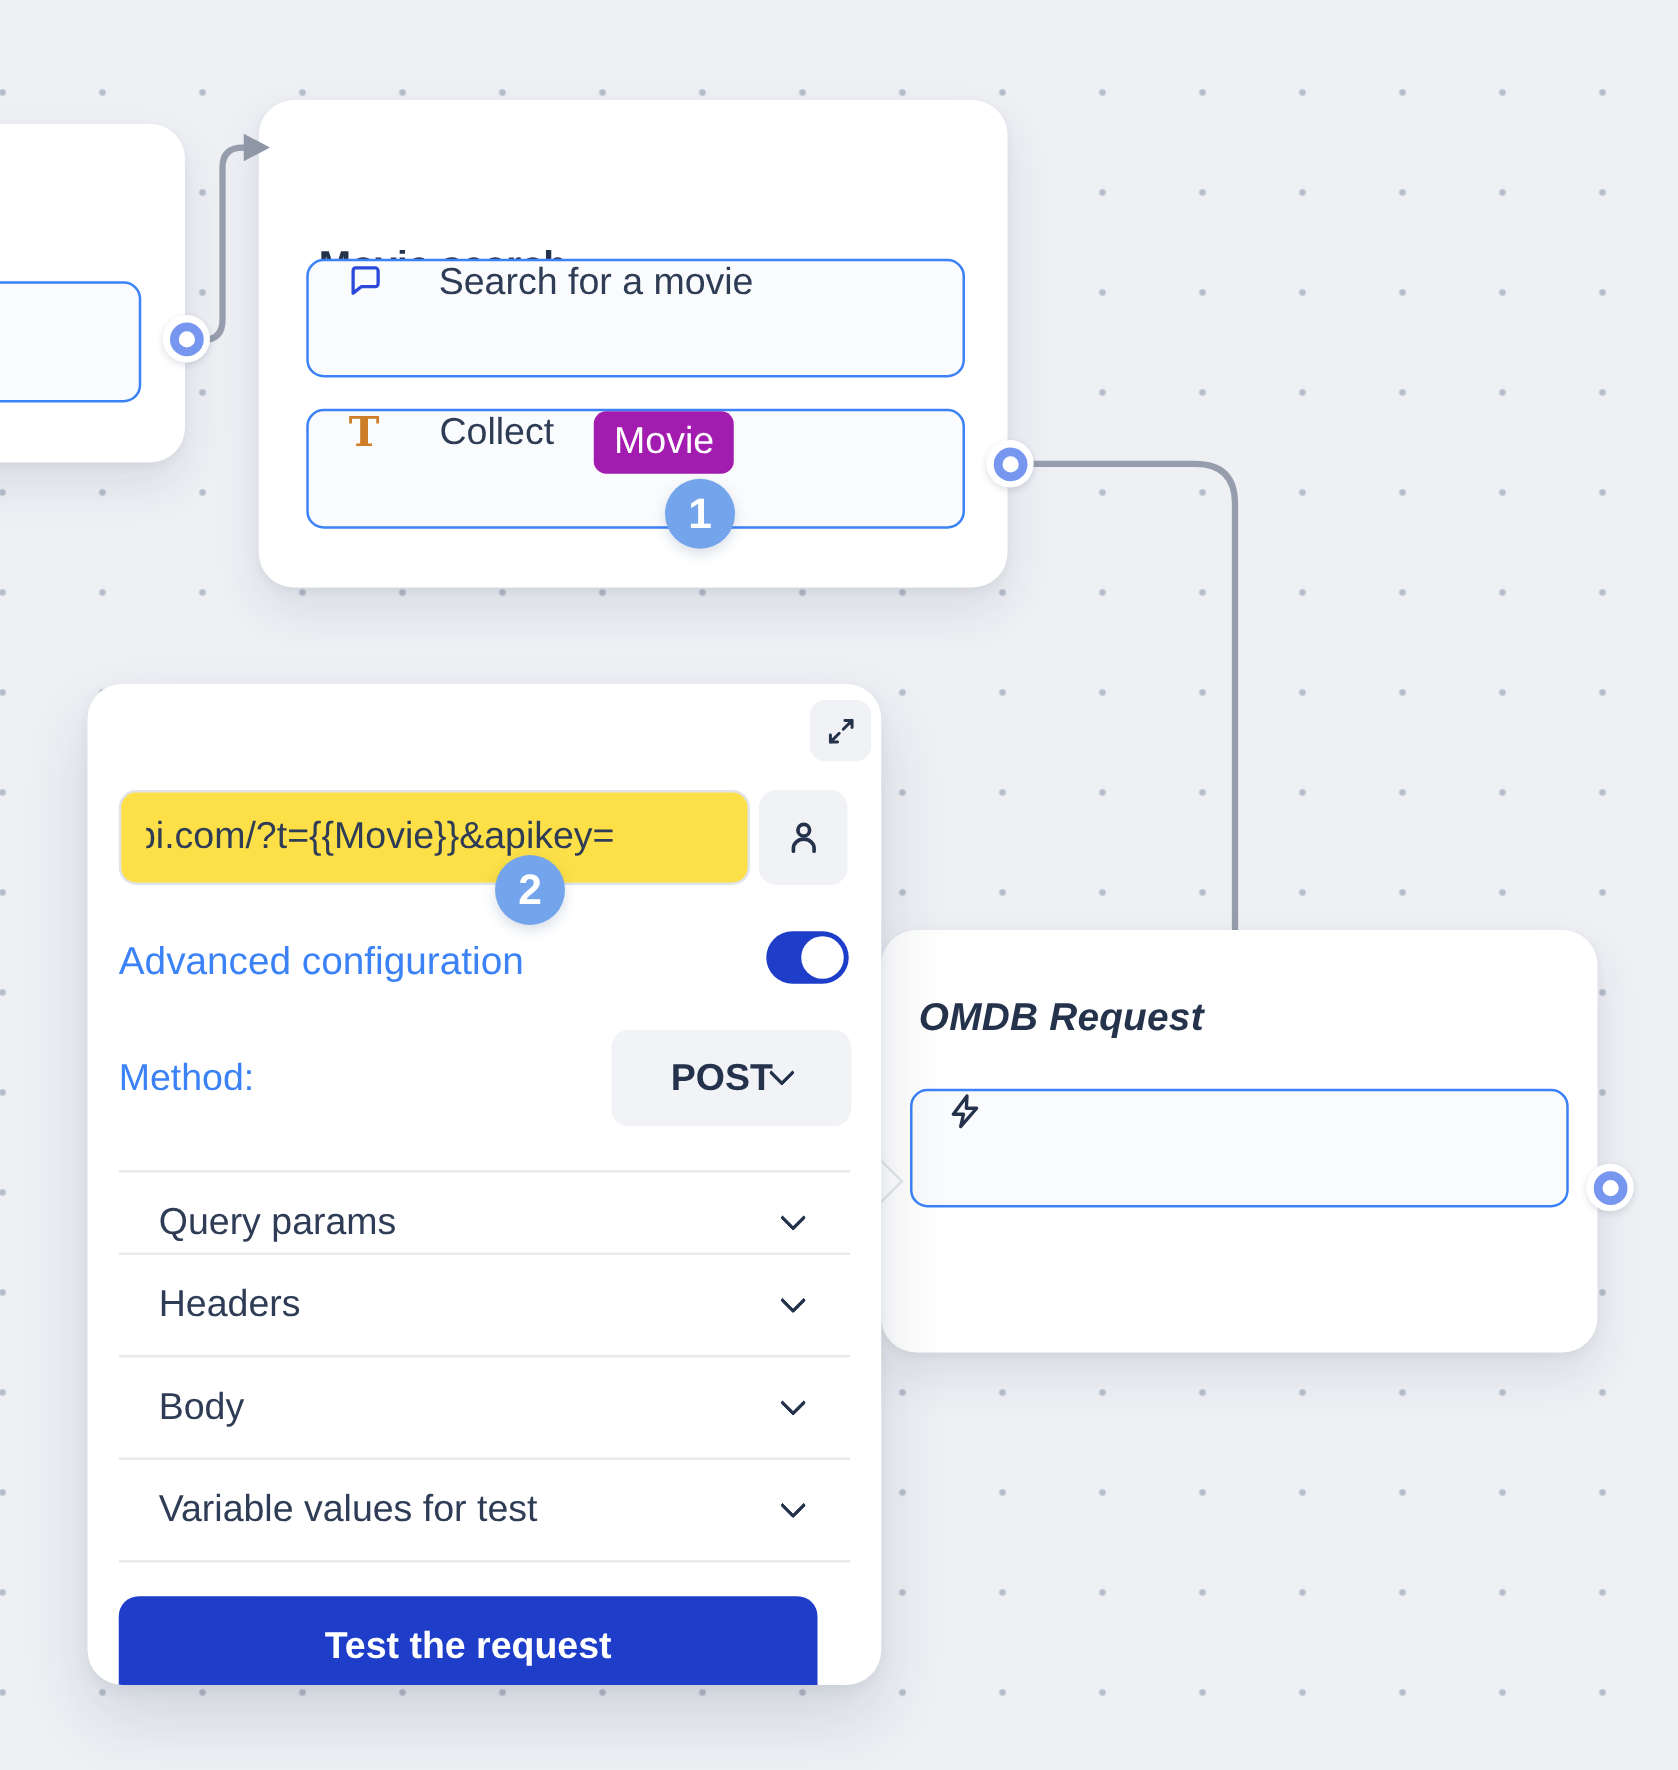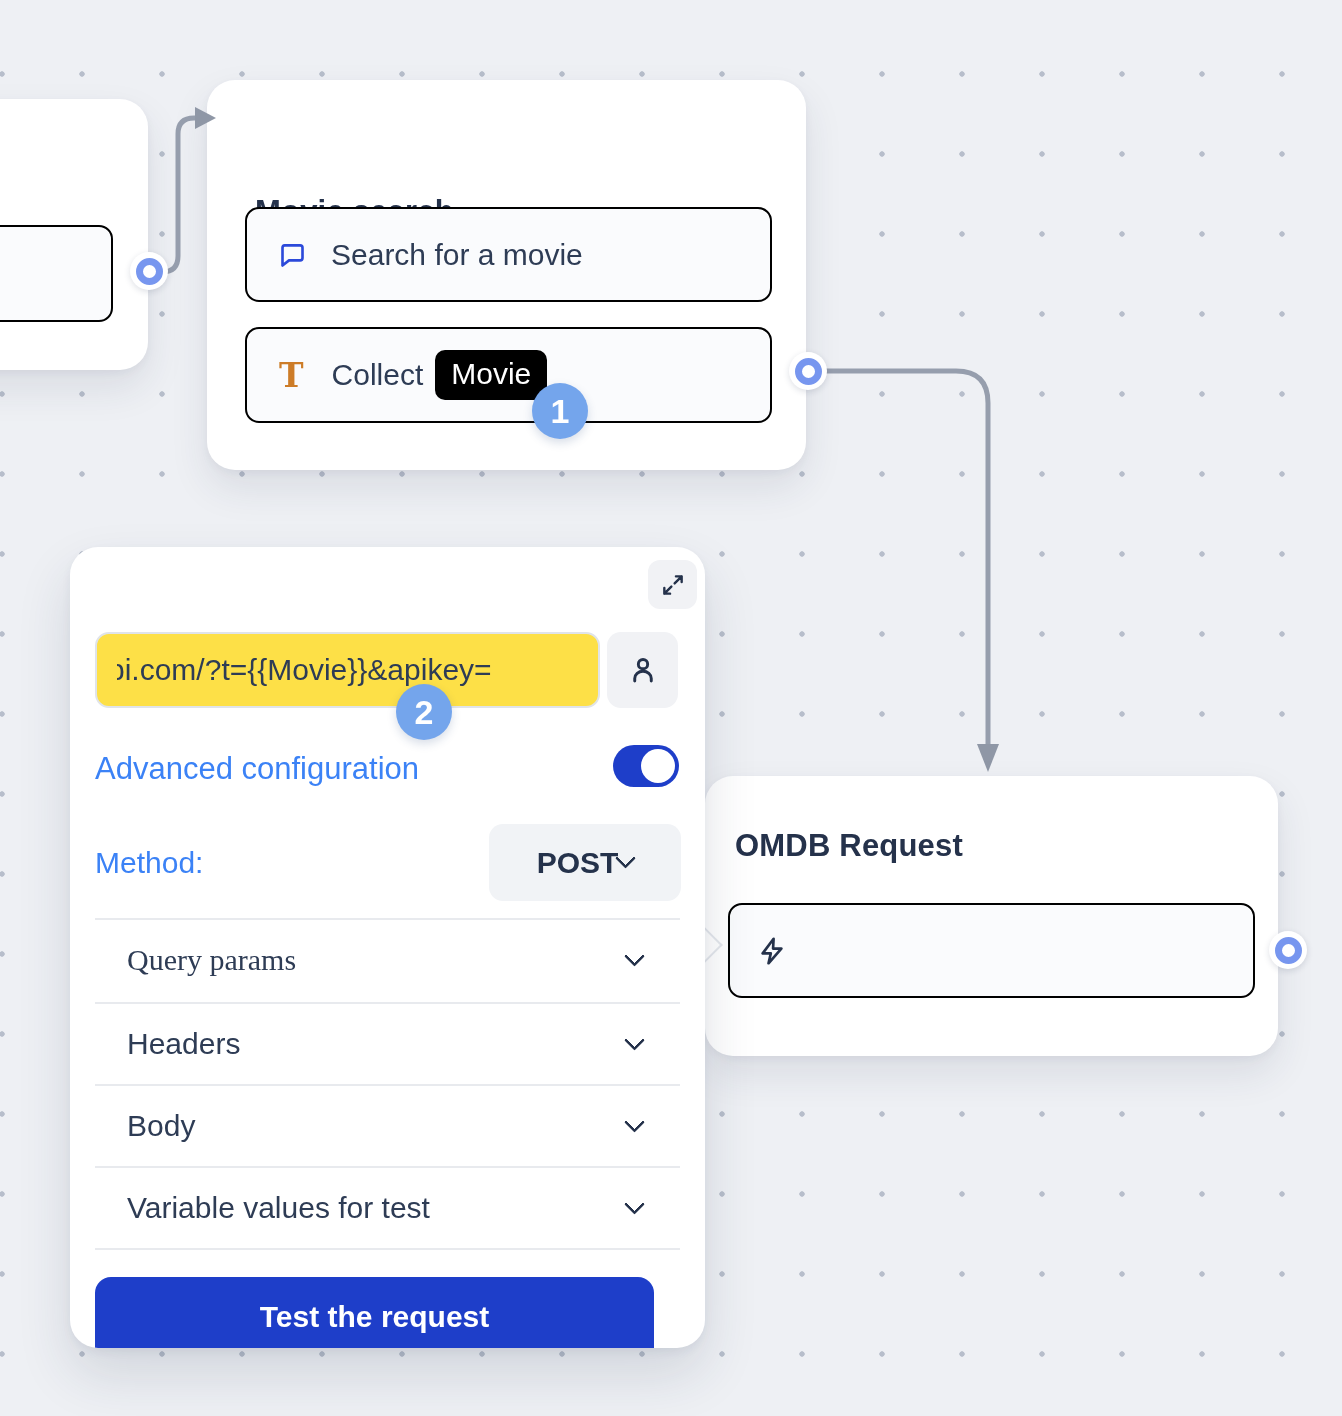--- a/index.html
+++ b/index.html
@@ -16,26 +16,26 @@
     background-image: radial-gradient(circle, #b7becb 2.4px, rgba(183,190,203,0) 3px);
     background-size:80px 80px;
     background-position:42px 34px;
   }
   .card {
     position:absolute; background:#fff; border-radius:28px;
     box-shadow:0 18px 38px rgba(35,48,80,0.10), 0 3px 8px rgba(35,48,80,0.05);
   }
   .node-title { font-size:31px; font-weight:bold; color:#25324b; letter-spacing:.2px; }
   .node-row {
-    position:absolute; background:#fafbfd; border:2px solid #000000; border-radius:14px;
-    display:flex; align-items:center; font-size:30px; color:#2e3c55;
+    position:absolute; background:#fafbfd; border:2px solid #3b82f6; border-radius:14px;
+    display:flex; align-items:flex-start; font-size:30px; color:#2e3c55;gap:20px;
   }
   .icon { display:inline-flex; align-items:center; justify-content:center; flex:0 0 auto; }
   .tag {
-    background:#000000; color:#fff; border-radius:10px;
+    background:#a21caf; color:#fff; border-radius:10px;
     padding:6px 16px 8px; margin-left:12px; font-size:30px; line-height:1.2;
   }
   .t-glyph { font-family:"DejaVu Serif", serif; font-size:33px; font-weight:600; color:#cd7c28; line-height:1; }
   .badge {
     position:absolute; width:56px; height:56px; border-radius:50%;
     background:#74a5ec; color:#fff; font-size:34px; font-weight:bold;
     display:flex; align-items:center; justify-content:center; z-index:50;
     box-shadow:0 4px 10px rgba(40,70,130,.18);
   }
   .port { position:absolute; width:38px; height:38px; border-radius:50%; background:#fff;
@@ -105,21 +105,21 @@
     <span class="icon t-glyph" style="margin:0 28px 0 32px;">T</span>
     <span>Collect</span>
     <span class="tag">Movie</span>
   </div>
 </div>
 <div class="port" style="left:789px; top:352px;">
     <div class="port-ring"></div>
   </div>
 <div class="badge" style="left:532px; top:383px;">1</div>
 
-<div class="card" style="left:705px; top:776px; width:573px; height:280px; z-index:10;">
+<div class="card" style="left:705px; top:744px; width:573px; height:338px; z-index:10;font-style:italic;">
   <div class="node-title" style="position:absolute; left:30px; top:52px;">OMDB Request</div>
   <div class="node-row" style="left:23px; top:127px; width:527px; height:95px;">
     <span class="icon" style="margin:0 22px 0 26px;">
       <svg width="32" height="32" viewBox="0 0 24 24">
           <path d="M13.2 2.8 L5 13.8 h6.1 l-1.7 7.4 L19 10.2 h-6.2 z" fill="none" stroke="#25324b" stroke-width="2" stroke-linejoin="round"></path>
         </svg>
     </span>
   </div>
 </div>
 <div class="port" style="left:1269px; top:931px;">
@@ -152,21 +152,21 @@
   <div class="toggle">
       <div class="knob"></div>
     </div>
 
   <div class="panel-label" style="left:25px; top:299px;">Method:</div>
   <button class="select-btn">
     <span>POST</span>
     <span class="chev"></span>
   </button>
 
-  <div class="section" style="top:371px;font-family:Liberation Serif, serif;">
+  <div class="section" style="top:389px;">
     <span>Query params</span>
     <span class="chev"></span>
   </div>
   <div class="section" style="top:455px;">
     <span>Headers</span>
     <span class="chev"></span>
   </div>
   <div class="section" style="top:537px;">
     <span>Body</span>
     <span class="chev"></span>

